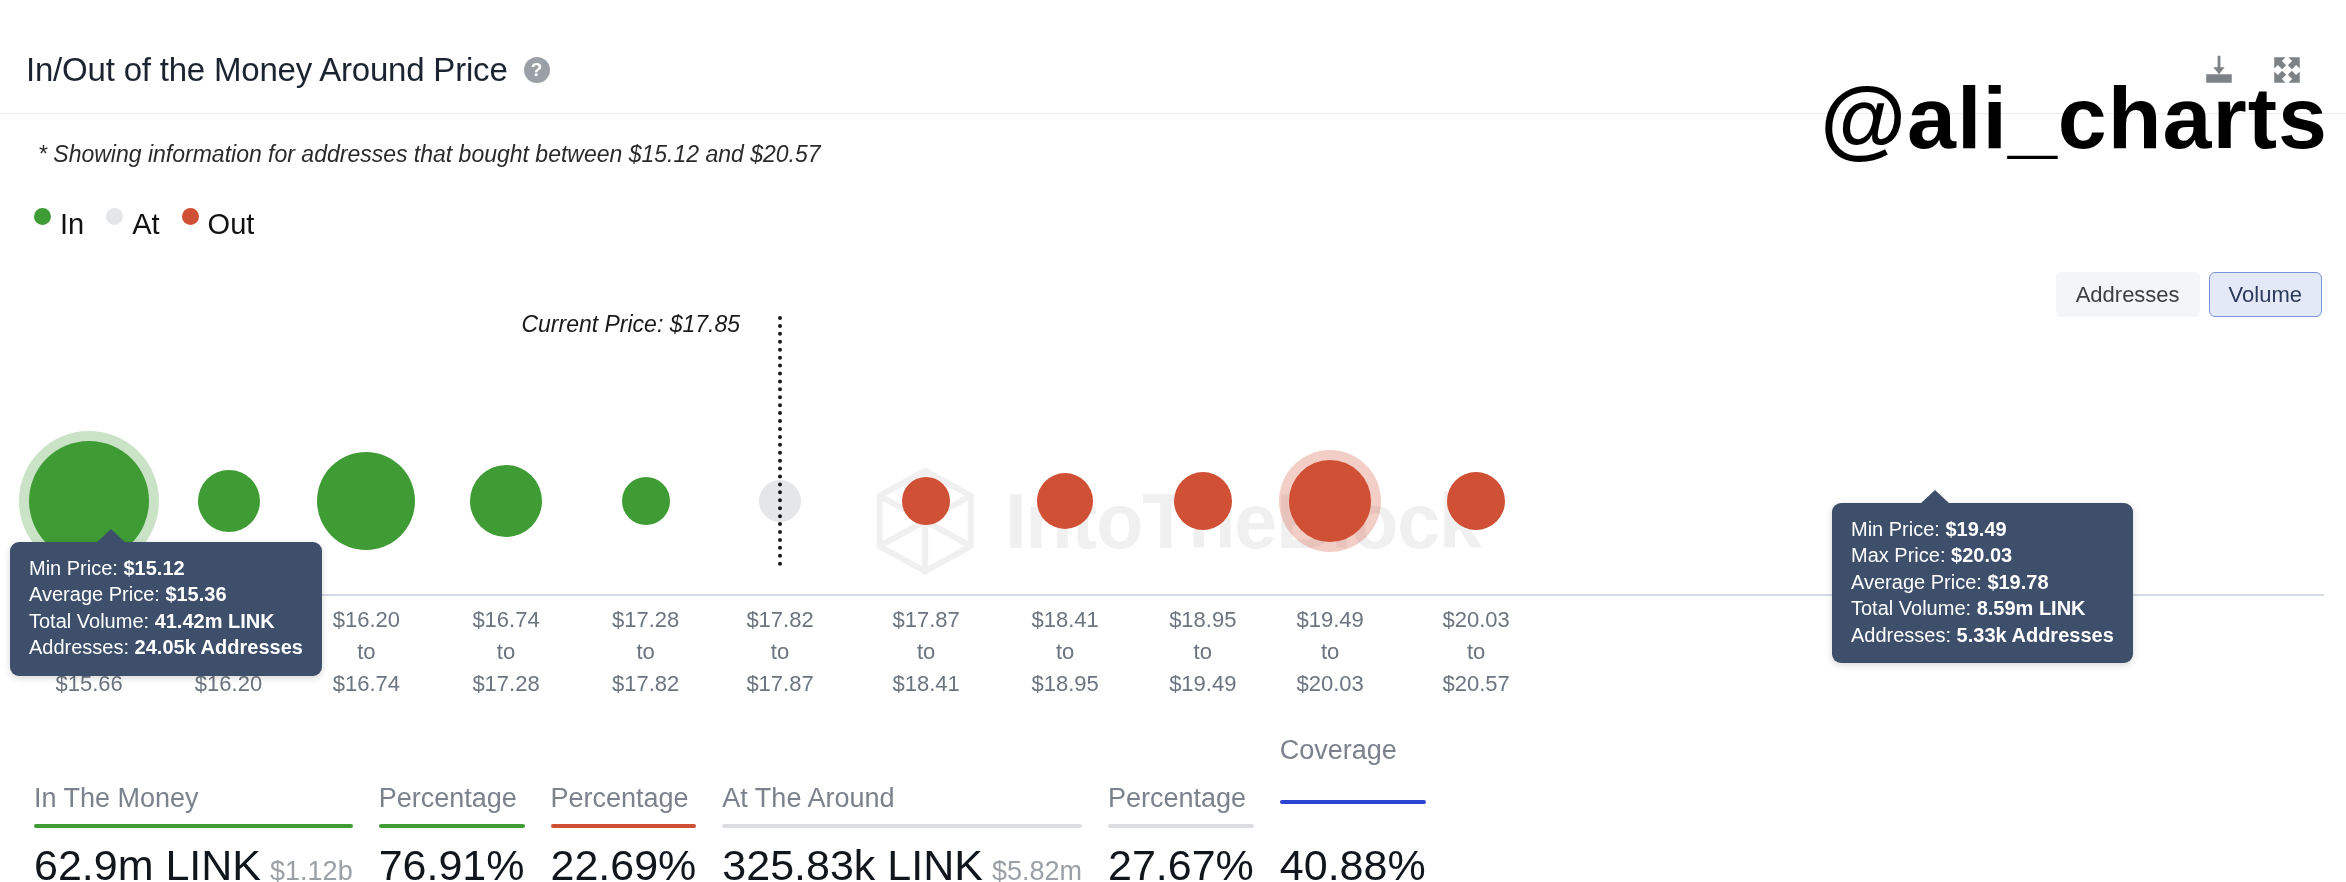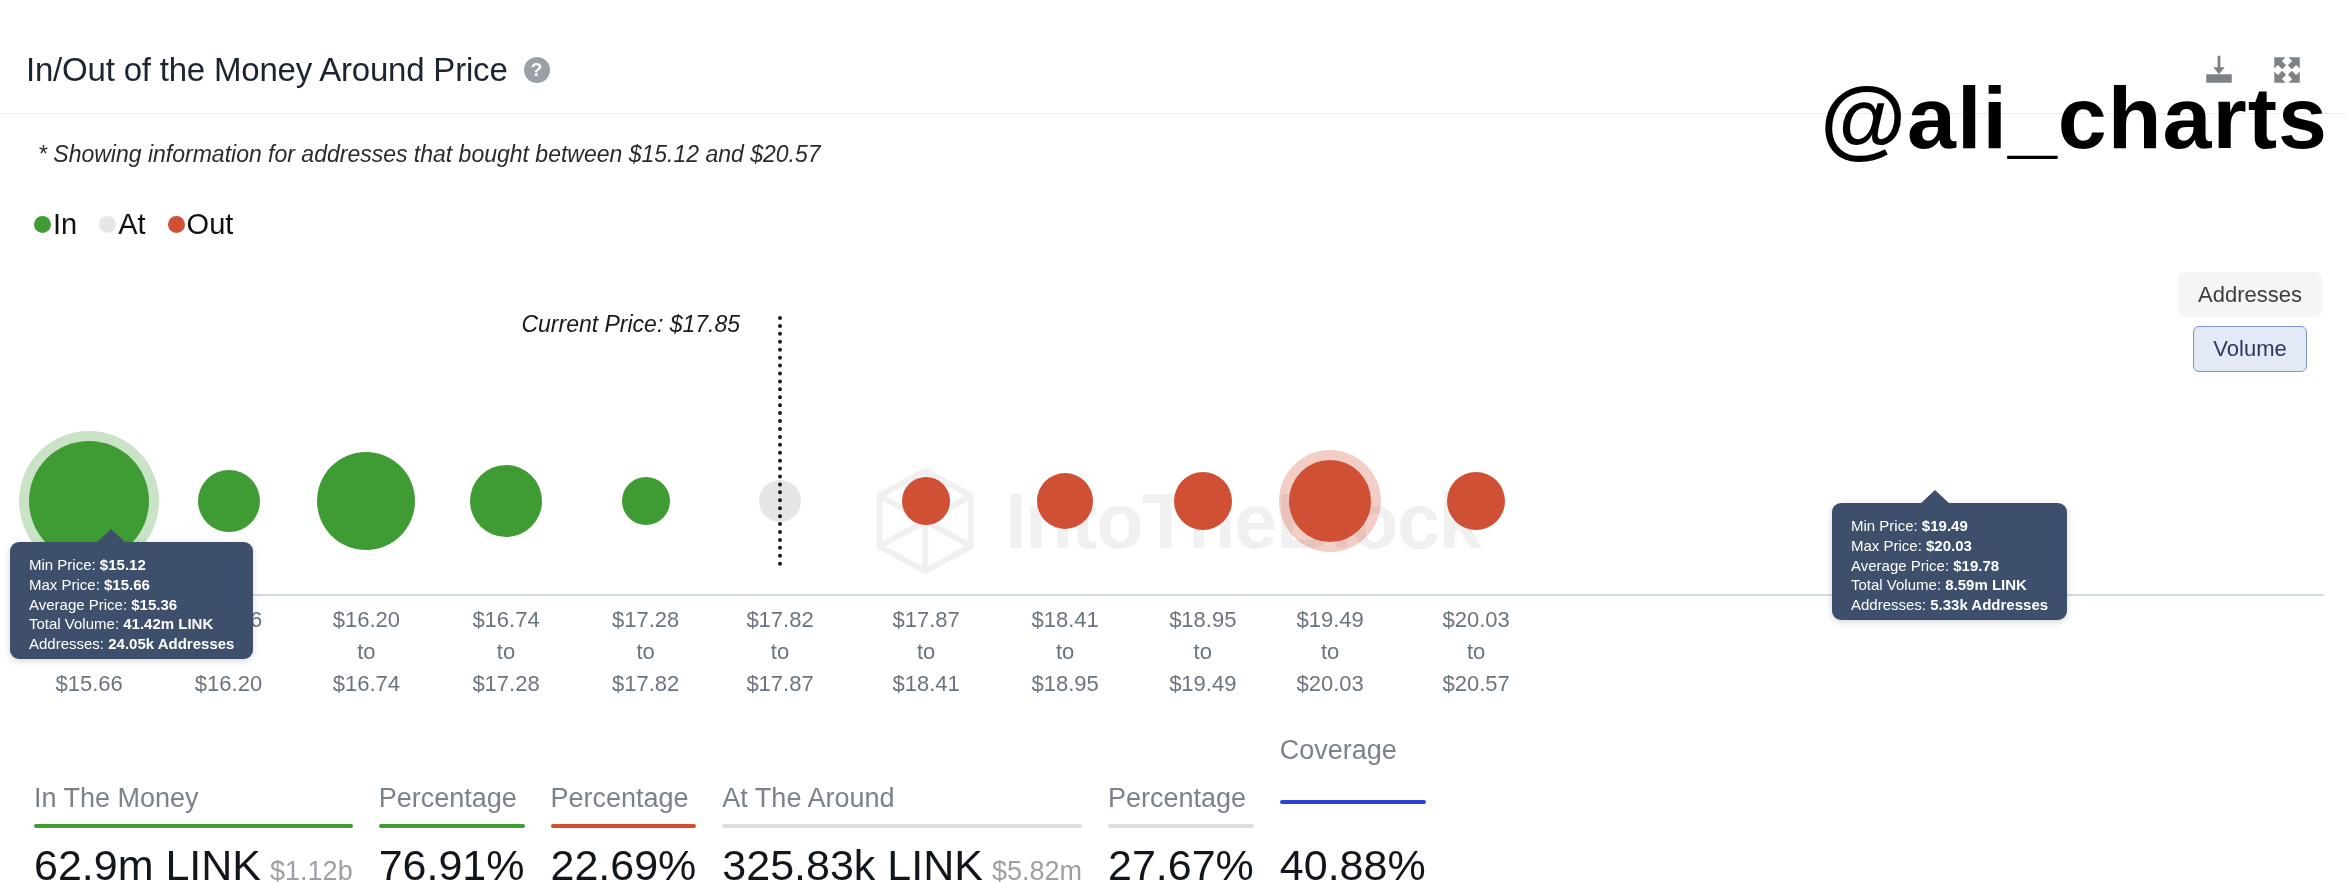--- a/index.html
+++ b/index.html
@@ -86,36 +86,34 @@
   .legend {
     position: absolute;
     top: 182px;
     left: 34px;
     display: flex;
     align-items: center;
     gap: 22px;
   }
   .legend-item {
     display: flex;
-    align-items: center;
-    gap: 2px;
+    gap: 9px;
     cursor: pointer;
   }
   .legend-dot { width: 17px; height: 17px; border-radius: 50%; }
   .legend-label { font-size: 29px; color: #111; }
 
   
   .toggle-group {
     position: absolute;
     top: 246px;
     right: 24px;
     display: flex;
     align-items: center;
     gap: 9px;
-    flex-direction: column;
   }
   .toggle-btn {
     font-size: 22px;
     padding: 9px 19px;
     border-radius: 6px;
     border: 1px solid transparent;
     background: #f4f5f7;
     color: #3c4043;
     cursor: pointer;
     font-family: "Liberation Sans", sans-serif;
@@ -218,22 +216,22 @@
     line-height: 1.45;
     white-space: nowrap;
   }
 
   
   .tooltip {
     position: absolute;
     background: #3d4f6b;
     color: #fff;
     border-radius: 9px;
-    padding: 13px 19px 5px 19px;
-    font-size: 15px;
+    padding: 13px 19px 15px 19px;
+    font-size: 20px;
     line-height: 1.32;
     white-space: nowrap;
     z-index: 40;
     box-shadow: 0 2px 7px rgba(0,0,0,0.16);
   }
   .tooltip b { font-weight: bold; }
   .tooltip .arrow {
     position: absolute;
     top: -13px;
     width: 0; height: 0;
@@ -369,21 +367,20 @@
         <div class="x-label" style="left: 1065.08px;"><span>$18.41</span><br><span>to</span><br><span>$18.95</span></div>
         <div class="x-label" style="left: 1202.79px;"><span>$18.95</span><br><span>to</span><br><span>$19.49</span></div>
         <div class="x-label" style="left: 1330.18px;"><span>$19.49</span><br><span>to</span><br><span>$20.03</span></div>
         <div class="x-label" style="left: 1476.1px;"><span>$20.03</span><br><span>to</span><br><span>$20.57</span></div>
       </div>
   </div>
 
   <div class="tooltip" id="tooltip-left" style="left:10px; top:516px;">
     <span class="arrow" style="left:86px"></span>
   <div><span>Min Price: </span><b>$15.12</b></div>
-      <div><span>Max Price: </span><b>$15.66</b></div>
       <div><span>Average Price: </span><b>$15.36</b></div>
       <div><span>Total Volume: </span><b>41.42m LINK</b></div>
       <div><span>Addresses: </span><b>24.05k Addresses</b></div>
     </div>
   <div class="tooltip" id="tooltip-right" style="left:1832px; top:477px;">
     <span class="arrow" style="left:88px"></span>
   <div><span>Min Price: </span><b>$19.49</b></div>
       <div><span>Max Price: </span><b>$20.03</b></div>
       <div><span>Average Price: </span><b>$19.78</b></div>
       <div><span>Total Volume: </span><b>8.59m LINK</b></div>

